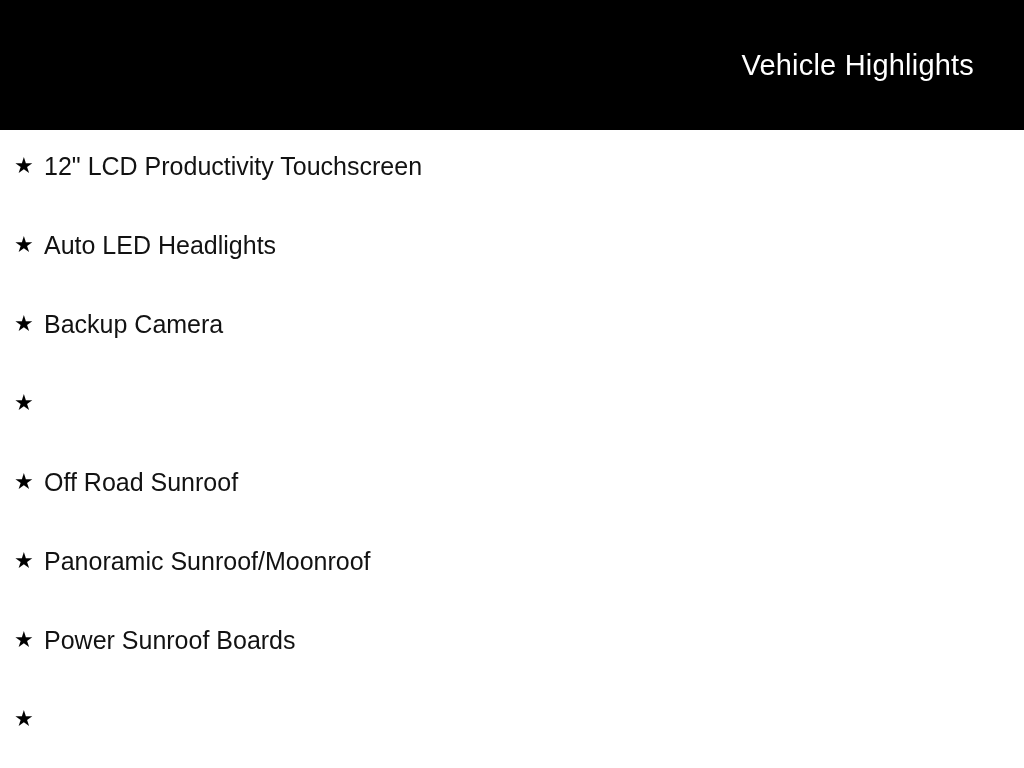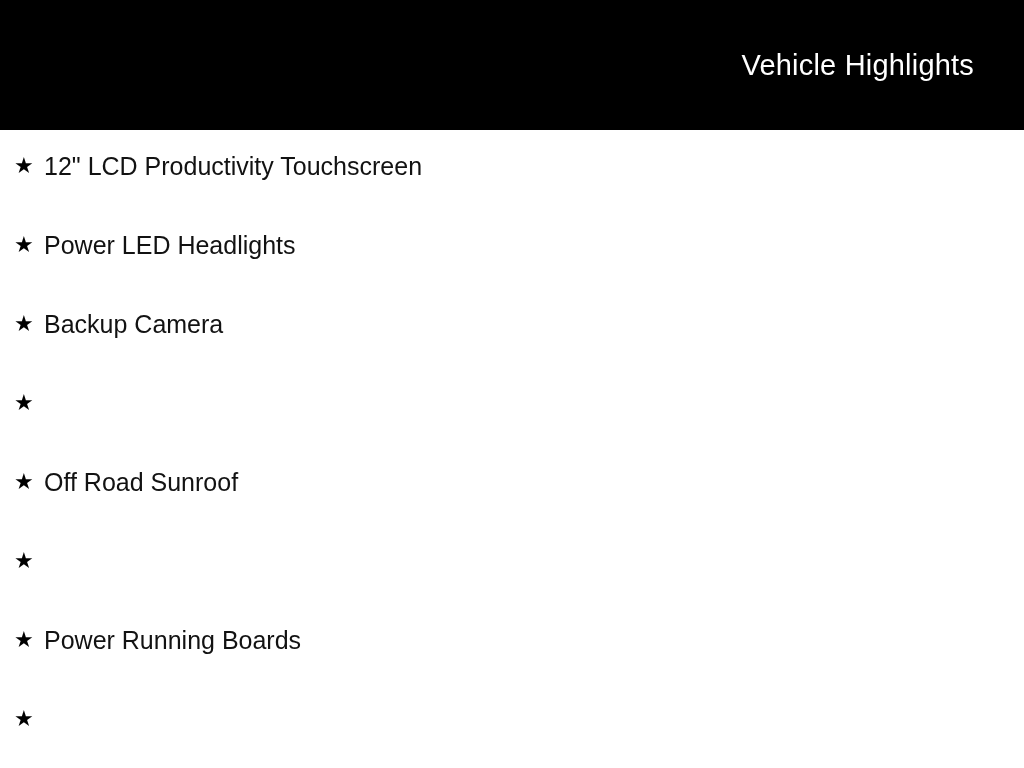--- a/index.html
+++ b/index.html
@@ -73,38 +73,39 @@
     <div class="header-title">Vehicle Highlights</div>
   </div>
 
   <ul class="highlights-list">
     <li class="highlight-item">
       <span class="star-icon">★</span>
       <span class="item-label">12" LCD Productivity Touchscreen</span>
     </li>
     <li class="highlight-item">
       <span class="star-icon">★</span>
-      <span class="item-label">Power LED Headlights</span>
+      <span class="item-label">Auto LED Headlights</span>
     </li>
     <li class="highlight-item">
       <span class="star-icon">★</span>
       <span class="item-label">Backup Camera</span>
     </li>
     <li class="highlight-item">
       <span class="star-icon">★</span>
     </li>
     <li class="highlight-item">
       <span class="star-icon">★</span>
       <span class="item-label">Off Road Sunroof</span>
     </li>
     <li class="highlight-item">
       <span class="star-icon">★</span>
+      <span class="item-label">Panoramic Sunroof/Moonroof</span>
     </li>
     <li class="highlight-item">
       <span class="star-icon">★</span>
-      <span class="item-label">Power Running Boards</span>
+      <span class="item-label">Power Sunroof Boards</span>
     </li>
     <li class="highlight-item">
       <span class="star-icon">★</span>
     </li>
   </ul>
 
 </div>
 
 </body></html>

